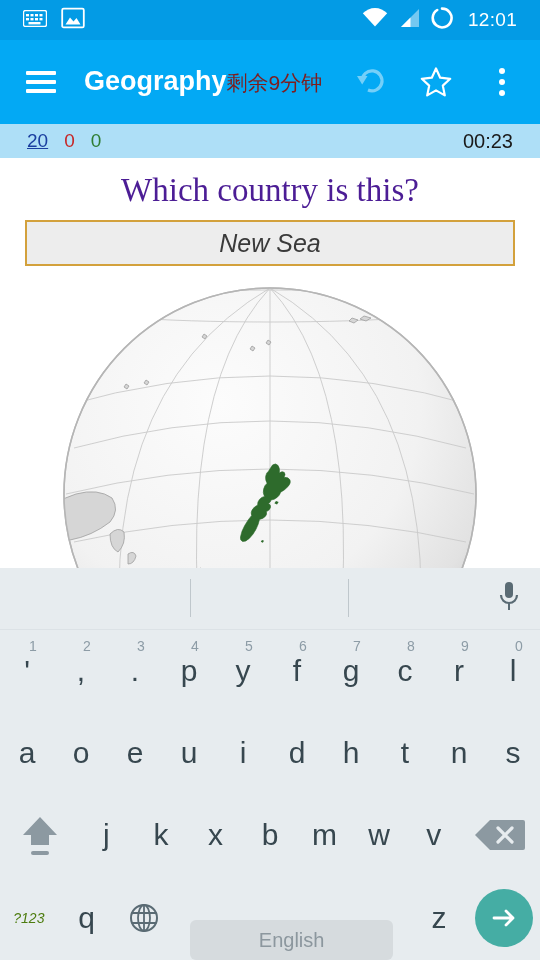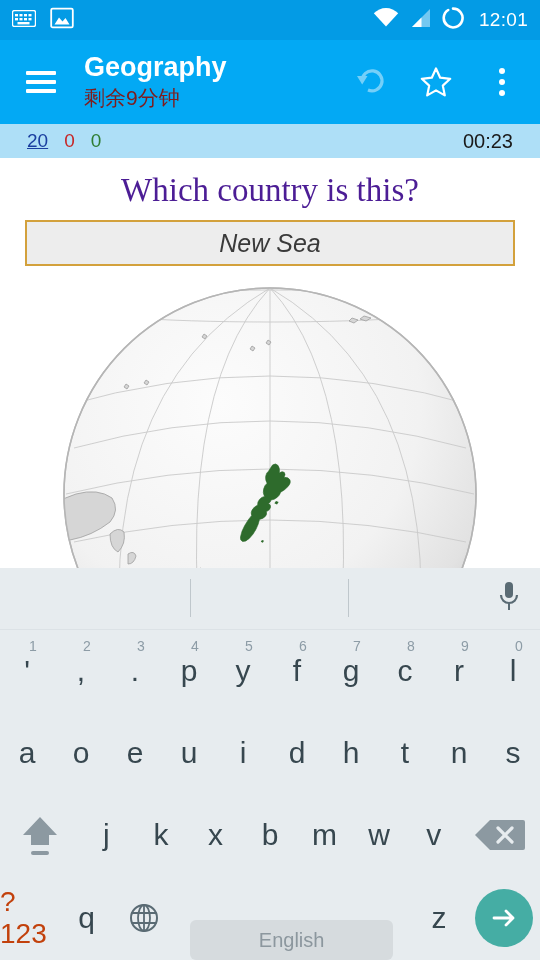--- a/index.html
+++ b/index.html
@@ -8,35 +8,35 @@
     font-family: "Liberation Sans", sans-serif;
     background: #ffffff;
     overflow: hidden;
   }
   #app { position: relative; width: 540px; height: 960px; }
 
   
   .statusbar {
     position: absolute; top: 0; left: 0; width: 540px; height: 40px;
     background: #039BE5;
-    display: flex; align-items: center; padding: 0 12px;
+    display: flex; align-items: center; padding: 0 23px;
   }
   .sb-left { display: flex; align-items: center; gap: 14px; }
   .sb-right { margin-left: auto; display: flex; align-items: center; gap: 10px; }
   .sb-time { color: #fff; font-size: 19px; letter-spacing: .3px; margin-left: 4px; }
 
   
   .appbar {
     position: absolute; top: 40px; left: 0; width: 540px; height: 84px;
     background: #03A9F4;
     display: flex; align-items: center;
   }
   .hamburger { width: 30px; height: 22px; margin-left: 26px; display:flex; flex-direction:column; justify-content:space-between; }
   .hamburger i { display:block; height: 4px; background:#fff; border-radius:1px; }
-  .titles { margin-left: 28px; display: flex; flex-direction: column; justify-content: center; }
+  .titles { margin-left: 28px; display: flex; flex-direction: row; justify-content: center; }
   .app-title { color:#fff; font-size: 27px; font-weight: bold; line-height: 1.05; }
   .app-sub { color:#7f1d1d; font-size: 21px; line-height: 1.3; margin-top: 2px; }
   .ab-actions { margin-left: auto; display:flex; align-items:center; gap: 22px; padding-right: 16px; }
   .ab-btn { width: 44px; height: 44px; display:flex; align-items:center; justify-content:center; }
   .ab-btn.disabled { opacity: .45; }
   .dots { display:flex; flex-direction:column; gap:5px; align-items:center; }
   .dots i { width:6px; height:6px; border-radius:50%; background:#fff; display:block; }
 
   
   .scorebar {
@@ -89,21 +89,21 @@
   .key {
     flex: 1 1 0; position: relative;
     display:flex; align-items:center; justify-content:center;
     color:#37474F; font-size: 30px;
   }
   .key .hint {
     position:absolute; top: 8px; left: 50%; margin-left: 2px;
     font-size: 14px; color:#8D9CA6;
   }
   .key.wide { flex: 1.45 1 0; }
-  .key.fnlabel { font-size: 28px; color:#c2410c; }
+  .key.fnlabel { font-size: 14px; color:#4d7c0f;font-style:italic; }
   .spacebar {
     flex: 4.1 1 0; display:flex; align-items:flex-end; justify-content:center;
   }
   .spacebar .cap {
     width: 86%; height: 40px; background:#D6DBDE; border-radius: 6px;
     display:flex; align-items:center; justify-content:center;
     color:#8C979E; font-size: 20px;
   }
   .enter-wrap { flex: 1.25 1 0; display:flex; align-items:center; justify-content:center; }
   .enter-btn {

